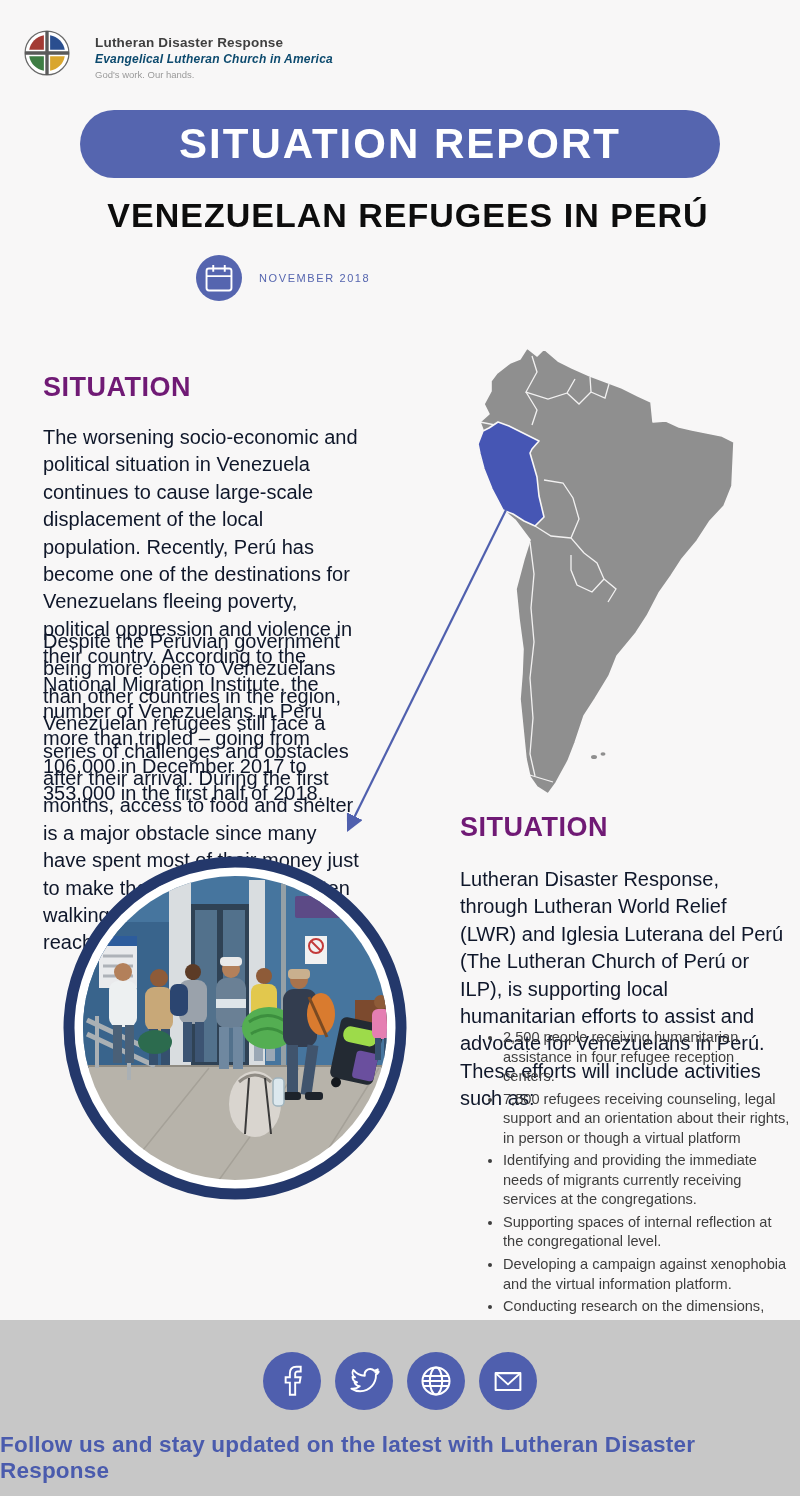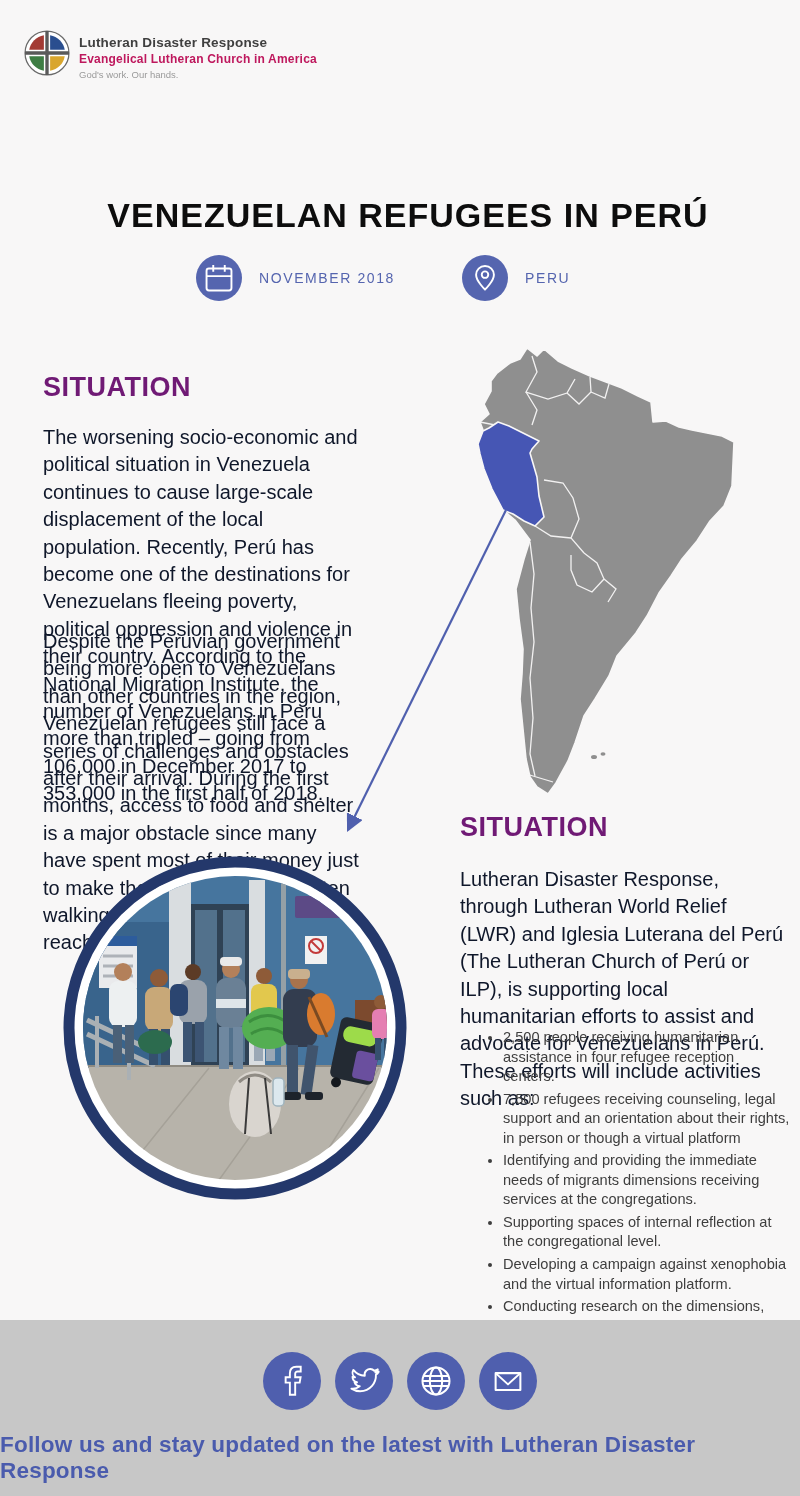--- a/index.html
+++ b/index.html
@@ -4,25 +4,25 @@
 <style>
   * { margin:0; padding:0; box-sizing:border-box; }
   html,body { background:#e9e9e9; }
   body { font-family:"Liberation Sans", sans-serif; }
   #page {
     position:relative; width:800px; height:1496px; margin:0 auto;
     background:#f8f7f7; overflow:hidden;
   }
 
   
-  .org-header { position:absolute; left:24px; top:30px; display:flex; align-items:flex-start; }
+  .org-header { position:absolute; left:24px; top:30px; display:flex; align-items:flex-start;gap:16px; }
   .emblem { width:46px; height:46px; margin-right:9px; }
   .org-text { padding-top:5px; }
   .org-name  { font-size:13.5px; font-weight:bold; color:#3f3f3f; letter-spacing:.2px; }
-  .org-church{ font-size:12px;   font-weight:bold; color:#be185d; margin-top:2px; letter-spacing:.2px; }
+  .org-church{ font-size:12px;   font-weight:bold; color:#0c4a6e; margin-top:2px; letter-spacing:.2px;font-style:italic; }
   .org-tag   { font-size:9.5px;  color:#9a9a9a; margin-top:3px; }
 
   
   .banner {
     position:absolute; left:80px; top:110px; width:640px; height:68px;
     background:#5565af; border-radius:36px;
     display:flex; align-items:center; justify-content:center;
   }
   .banner span {
     color:#fff; font-size:42px; font-weight:800; letter-spacing:2px;
@@ -35,21 +35,21 @@
   }
 
   
   .meta-item { position:absolute; top:255px; display:flex; align-items:center; }
   .meta-date { left:196px; }
   .meta-loc  { left:462px; }
   .meta-circle {
     width:46px; height:46px; border-radius:50%; background:#5565af;
     display:flex; align-items:center; justify-content:center; flex:0 0 auto;
   }
-  .meta-label { margin-left:17px; color:#5565af; font-size:14px; letter-spacing:1.6px; }
+  .meta-label { margin-left:17px; color:#5565af; font-size:11px; letter-spacing:1.6px; }
 
   
   .sec-heading { font-size:27px; font-weight:800; color:#701a75; letter-spacing:.5px; }
   #situation-heading { position:absolute; left:43px; top:372px; }
   .body-text { color:#0f172a; font-size:20px; line-height:1.37; }
   #situation-p1 { position:absolute; left:43px; top:424px; width:322px; }
   #situation-p2 { position:absolute; left:43px; top:620px; width:322px;margin-top:8px; }
 
   
   .map-svg   { position:absolute; left:420px; top:330px; }
@@ -99,40 +99,34 @@
       <path d="M25,25 L25,39 A17,17 0 0 0 39,25 Z" fill="#d9a62e"></path>
       <path d="M22,1 L22,43 M1,22 L43,22" stroke="#5a5a5a" stroke-width="3.2"></path>
     </svg>
     <div class="org-text">
       <div class="org-name">Lutheran Disaster Response</div>
       <div class="org-church">Evangelical Lutheran Church in America</div>
       <div class="org-tag">God's work. Our hands.</div>
     </div>
   </header>
 
+  <div class="banner">
+    <span>SITUATION REPORT</span>
+  </div>
 
   <h1 class="report-title">VENEZUELAN REFUGEES IN PERÚ</h1>
 
   <div class="meta-item meta-date">
     <span class="meta-circle">
       <svg width="46" height="46" viewBox="0 0 48 48" fill="none" stroke="#ffffff" stroke-width="2">
         <rect x="11" y="14" width="26" height="23" rx="2.5"></rect>
         <path d="M11,22 H37 M18,10.5 V17.5 M30,10.5 V17.5"></path>
       </svg>
     </span>
     <span class="meta-label">NOVEMBER 2018</span>
-  </div>
-  <div class="meta-item meta-loc">
-    <span class="meta-circle">
-      <svg width="46" height="46" viewBox="0 0 48 48" fill="none" stroke="#ffffff" stroke-width="2">
-        <path d="M24,11.5 c-5.3,0 -9.3,4.1 -9.3,9.1 0,6.7 9.3,15.4 9.3,15.4 s9.3,-8.7 9.3,-15.4 c0,-5 -4,-9.1 -9.3,-9.1 z"></path>
-        <circle cx="24" cy="20.5" r="3.4"></circle>
-      </svg>
-    </span>
-    <span class="meta-label">PERU</span>
   </div>
 
   <h2 id="situation-heading" class="sec-heading">SITUATION</h2>
   <p id="situation-p1" class="body-text">The worsening socio-economic and political situation in Venezuela continues to cause large-scale displacement of the local population. Recently, Perú has become one of the destinations for Venezuelans fleeing poverty, political oppression and violence in their country. According to the National Migration Institute, the number of Venezuelans in Peru more than tripled – going from 106,000 in December 2017 to 353,000 in the first half of 2018.</p>
   <p id="situation-p2" class="body-text">Despite the Peruvian government being more open to Venezuelans than other countries in the region, Venezuelan refugees still face a series of challenges and obstacles after their arrival. During the first months, access to food and shelter is a major obstacle since many have spent most of their money just to make the long trip to Perú, often walking for 15 or more days to reach the border.</p>
 
   <svg class="map-svg" width="380" height="480" viewBox="0 0 380 480">
     <path fill="#8f8f8f" stroke="#f8f7f7" stroke-width="1.6" stroke-linejoin="round" d="M77,43 L90,33 L100,29 L107,18 L117,26 L124,19 L138,31 L152,38 L170,46 L186,52 L202,58 L218,66 L231,72
          L233,92 L246,91 L259,97 L272,100 L287,103 L302,106 L314,112 L312,156 L304,176 L290,191 L277,211 L262,229
          L251,246 L239,263 L227,286 L216,303 L197,326 L189,346 L175,369 L164,386 L155,413 L148,431 L142,442
@@ -165,21 +159,21 @@
     </defs>
     <line x1="170" y1="10" x2="12" y2="330" stroke="#5060ae" stroke-width="2.2" marker-end="url(#ah)"></line>
   </svg>
 
   <h2 id="response-heading" class="sec-heading">SITUATION</h2>
   <p id="response-intro" class="body-text">Lutheran Disaster Response, through Lutheran World Relief (LWR) and Iglesia Luterana del Perú (The Lutheran Church of Perú or ILP), is supporting local humanitarian efforts to assist and advocate for Venezuelans in Perú. These efforts will include activities such as:</p>
   <ul id="response-bullets">
 
   <li>2,500 people receiving humanitarian assistance in four refugee reception centers.</li>
       <li>7,500 refugees receiving counseling, legal support and an orientation about their rights, in person or though a virtual platform</li>
-      <li>Identifying and providing the immediate needs of migrants dimensions receiving services at the congregations.</li>
+      <li>Identifying and providing the immediate needs of migrants currently receiving services at the congregations.</li>
       <li>Supporting spaces of internal reflection at the congregational level.</li>
       <li>Developing a campaign against xenophobia and the virtual information platform.</li>
       <li>Conducting research on the dimensions, characteristics, dynamics and impacts of Venezuelan immigration to Peru and sharing results.</li>
     </ul>
 
   <div class="photo-wrap">
     <svg width="352" height="352" viewBox="0 0 352 352">
       <defs>
           <clipPath id="photoClip">
             <circle cx="176" cy="176" r="152"></circle>

